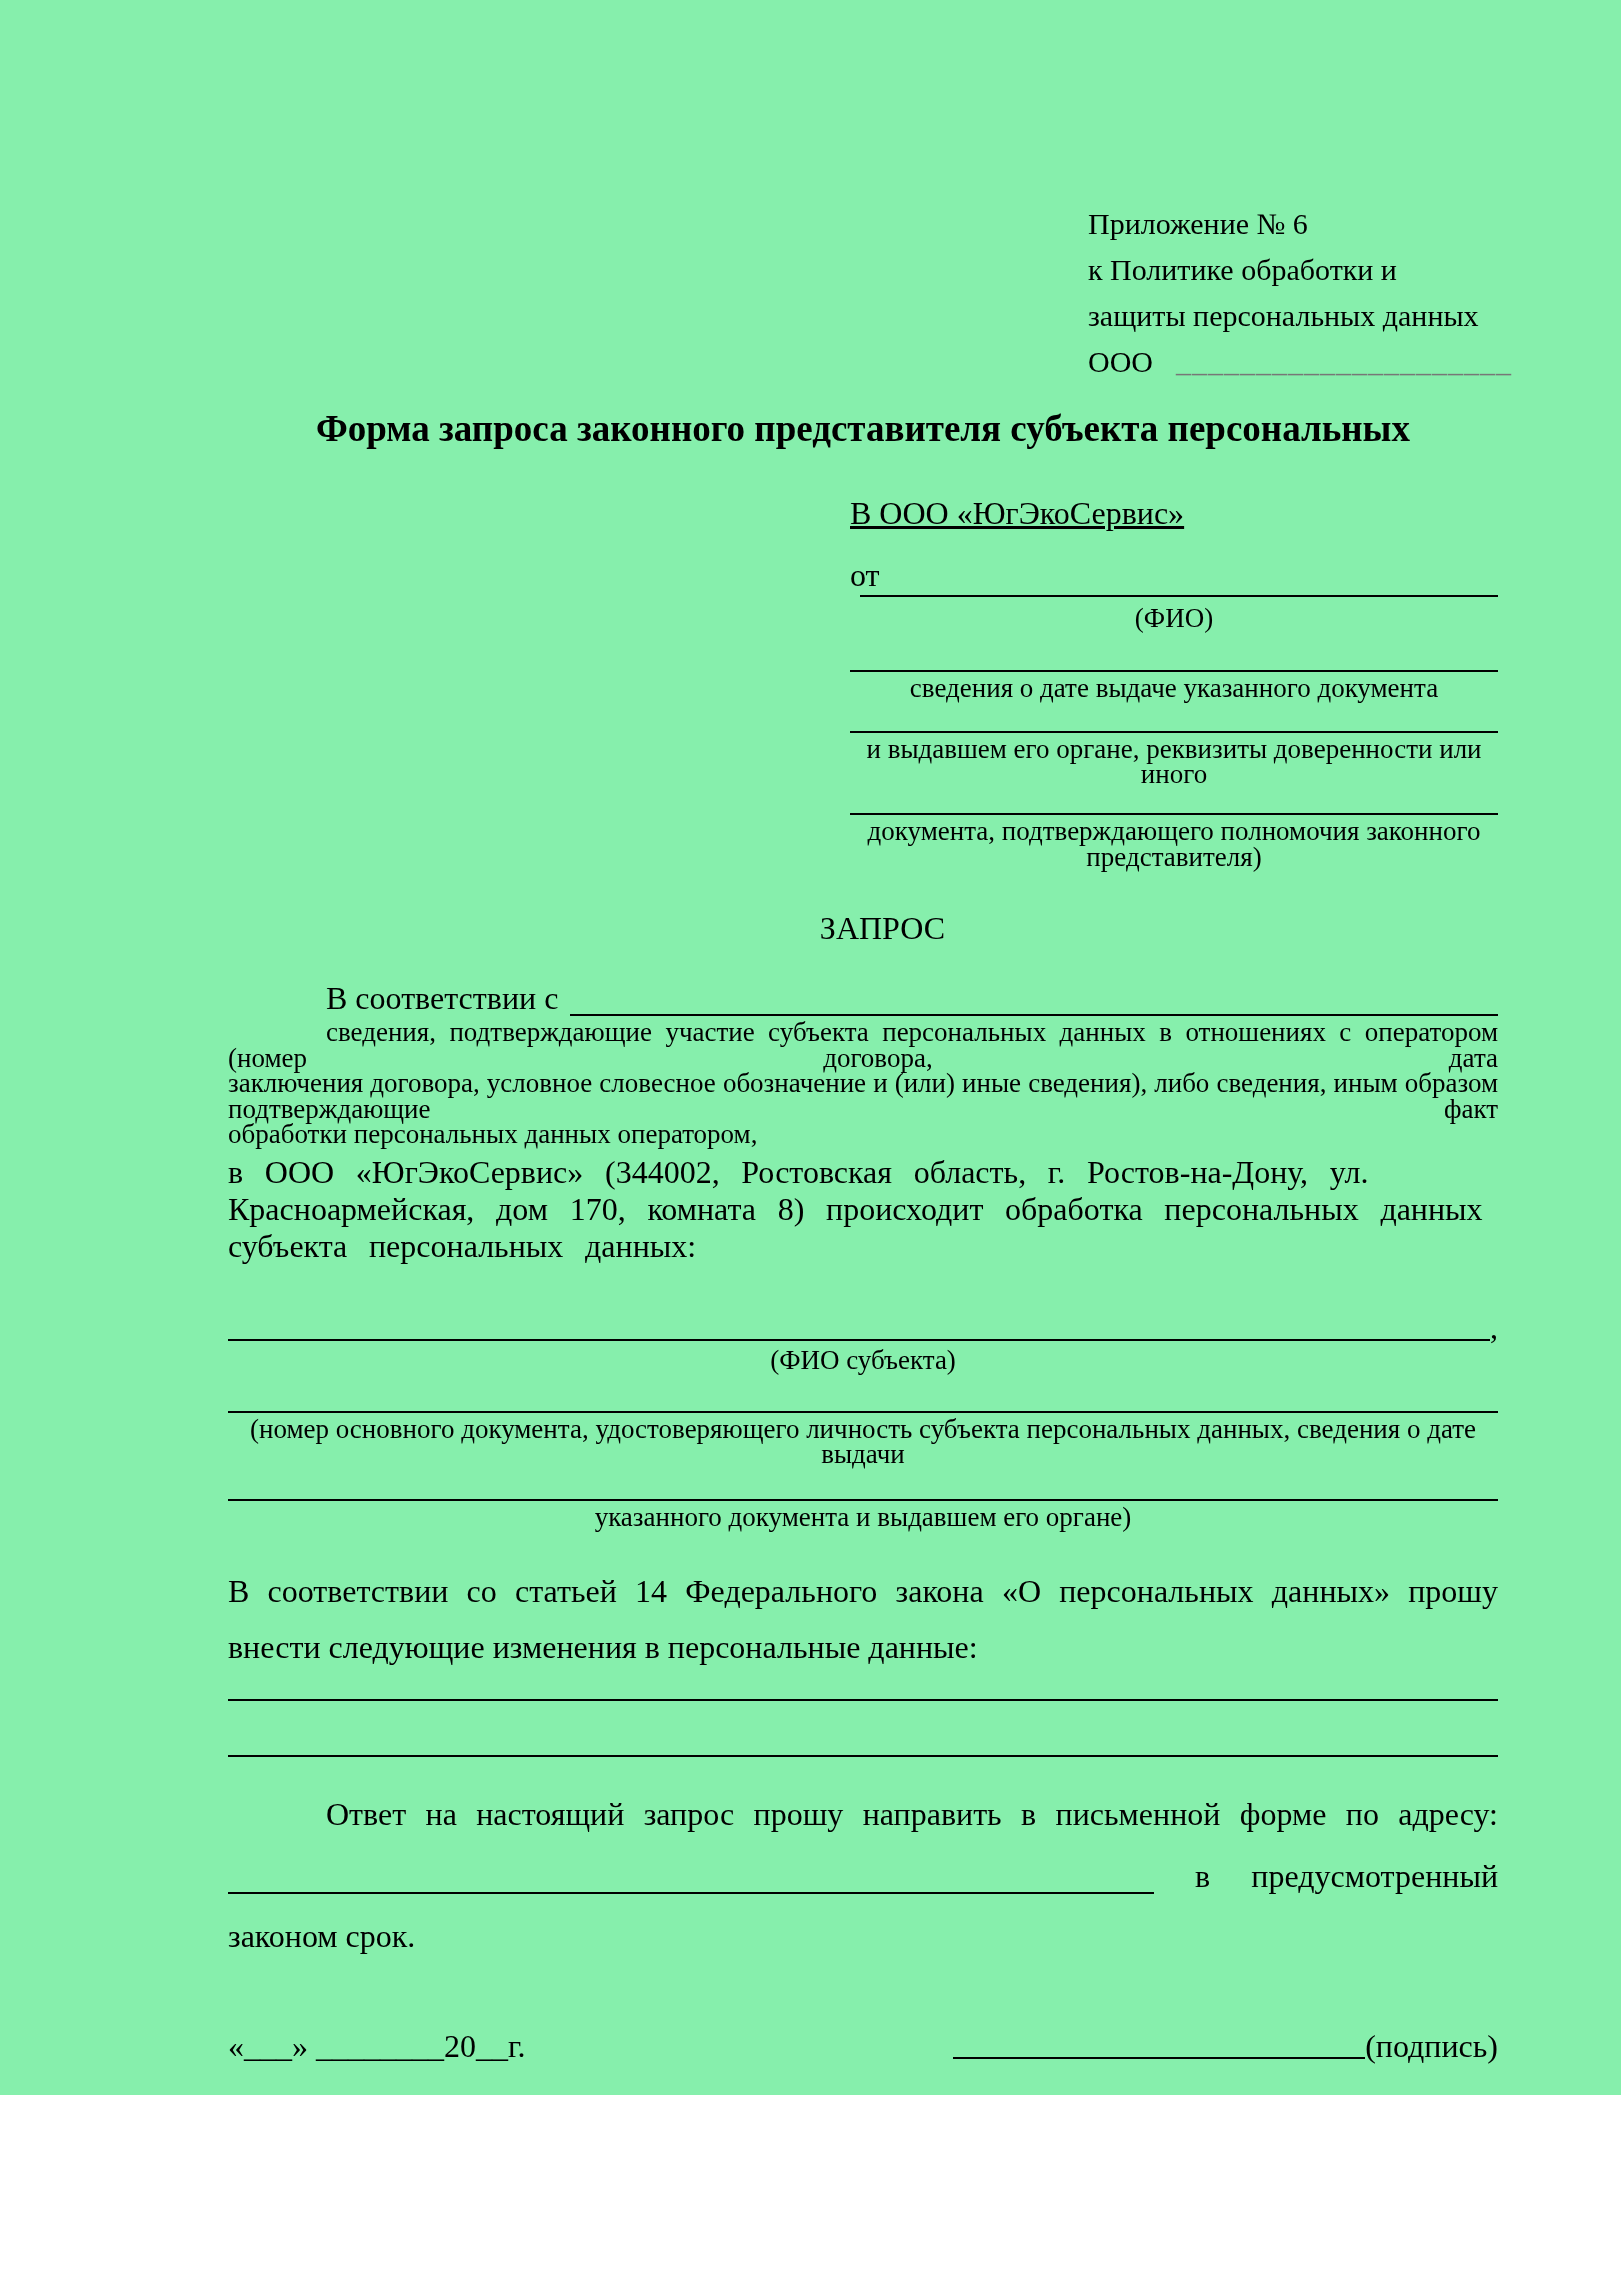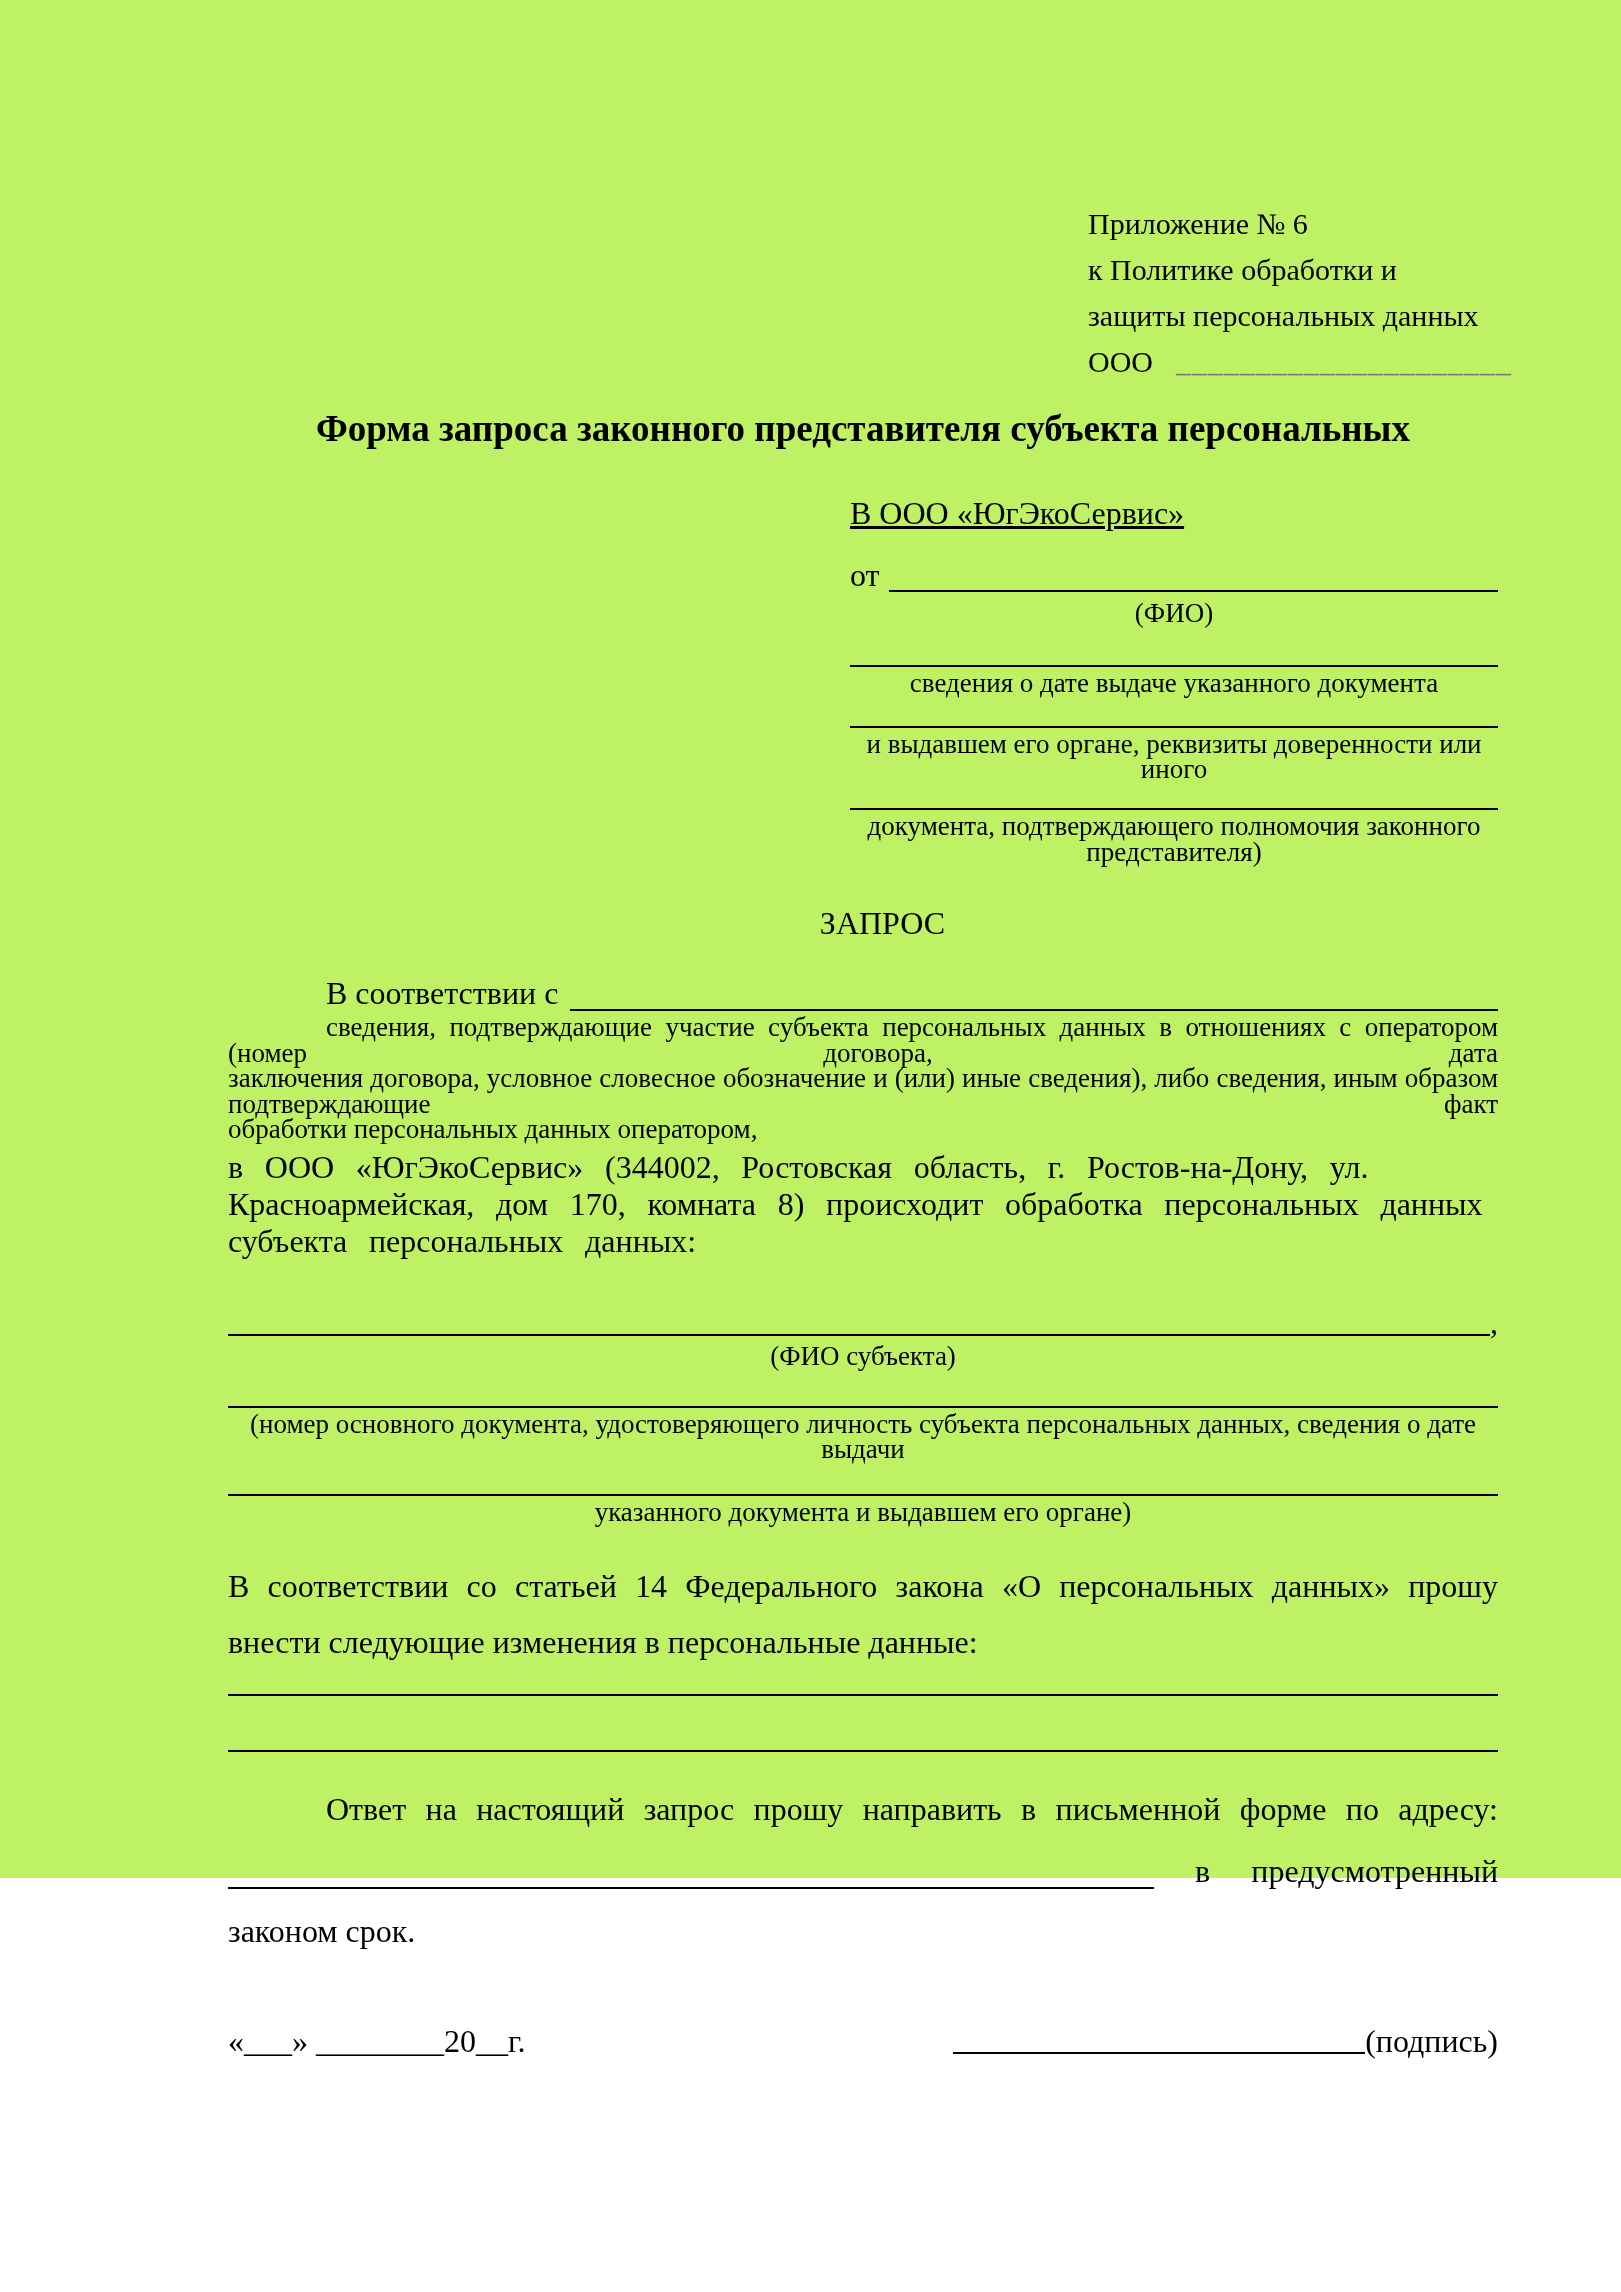--- a/index.html
+++ b/index.html
@@ -2,37 +2,37 @@
 <html><head>
 <meta charset="utf-8">
 <style>
   * { margin:0; padding:0; box-sizing:border-box; }
   html,body { background:#fff; }
   body {
     width:1621px; height:2293px; overflow:hidden;
     font-family:"Liberation Serif","DejaVu Serif",serif;
     font-size:32px; color:#000;
   }
-  .sheet { width:1621px; height:1878px; position:relative; background:#bef264; }
+  .sheet { width:1621px; height:2095px; position:relative; background:#86efac; }
   .content { padding:201px 123px 0 228px; }
 
   
   .appendix { margin-left:860px; line-height:46px; font-size:30px; }
   .company-line { white-space:nowrap; }
   .gray-blank { color:#777; letter-spacing:1px;margin-left:23px; }
 
   
   .title { margin-top:17.6px; font-weight:bold; font-size:37px; line-height:52px; }
   .title .t1 { text-align:center; }
   .title .t2 { text-align:center; padding-left:186px; }
 
   
   .addr { margin-left:622px; width:648px; }
   .addr-org { margin-top:39px; line-height:39px;text-decoration:underline; }
-  .addr-from { display:flex; margin-top:23.5px; line-height:39px; }
+  .addr-from { display:flex; margin-top:23.5px; line-height:39px;flex-direction:column; }
   .addr-from .blank { flex:1; border-bottom:2.9px solid #000; margin-bottom:2.9px; margin-left:9.8px; }
   .cap { font-size:27px; line-height:25.5px; }
   .center { text-align:center; }
   .addr .cap { margin-top:5.9px; }
   .rule { border-top:2.9px solid #000; height:0; }
   .f1 .rule { margin-top:11.8px; }
   .f2 .rule { margin-top:39px; }
   .f3 .rule { margin-top:29px; }
   .f4 .rule { margin-top:25.5px; }
   .field .cap { margin-top:3.9px; }

